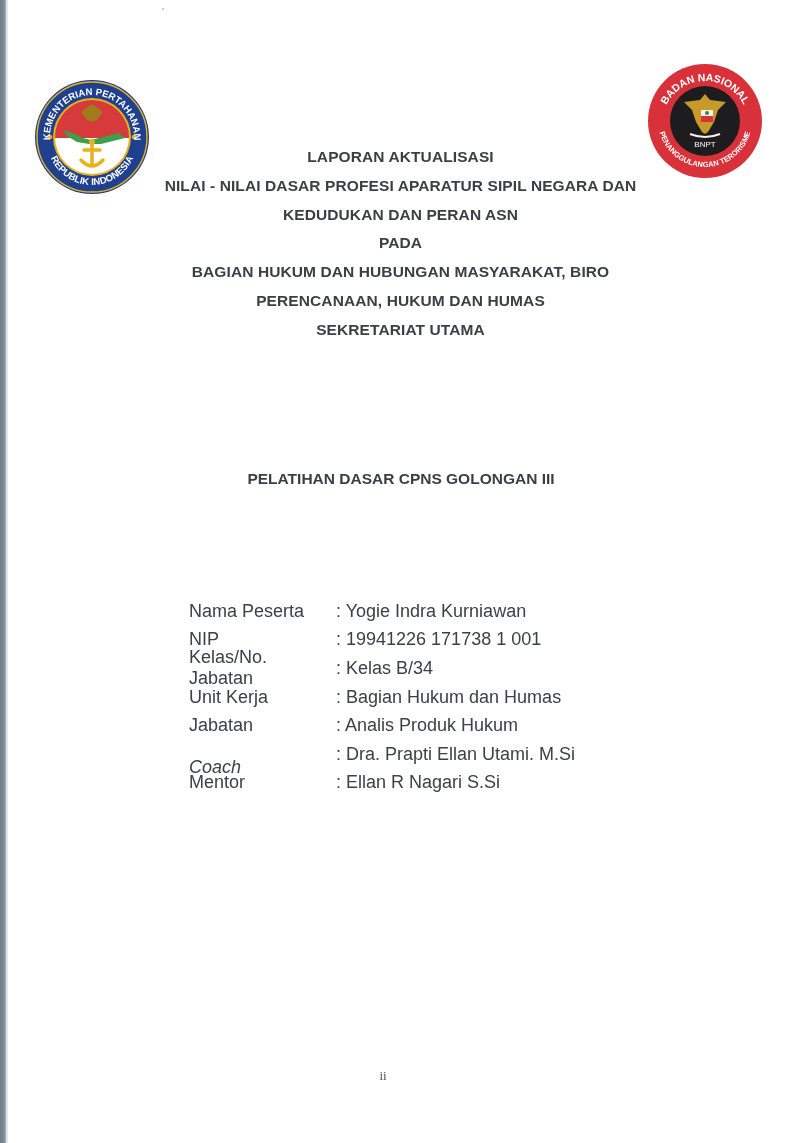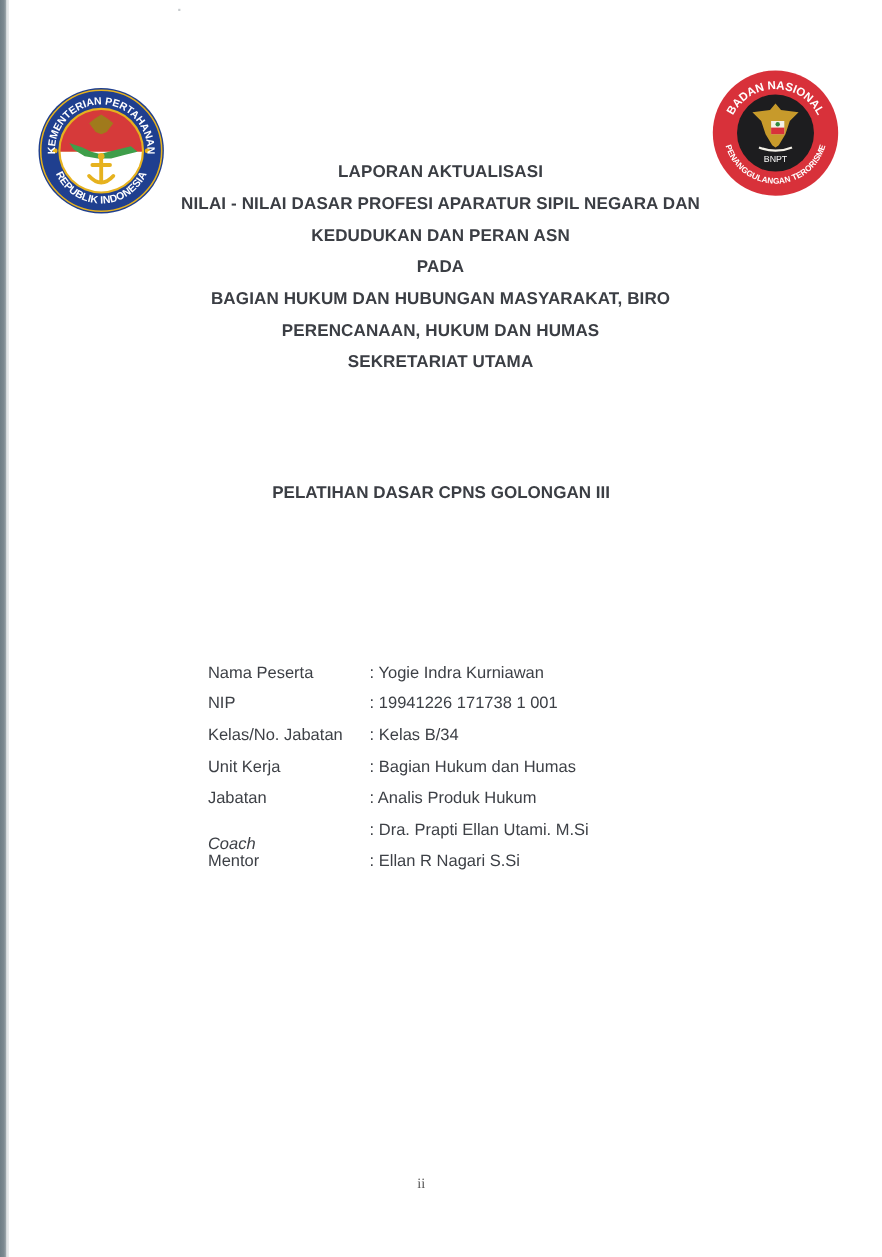--- a/index.html
+++ b/index.html
@@ -53,32 +53,32 @@
       text-align: center;
       font-weight: bold;
       font-size: 15.5px;
       line-height: 28.8px;
       color: #3b3e44;
       letter-spacing: 0.1px;
     }
     .title-line { display: block; }
     .subtitle {
       position: absolute;
-      left: 0; top: 440px;
+      left: 0; top: 470px;
       width: 802px;
       text-align: center;
       font-weight: bold;
       font-size: 15.5px;
       color: #3b3e44;
     }
     
     .info {
       position: absolute;
       left: 189px; top: 597px;
-      font-size: 15px;
+      font-size: 18px;
       color: #3d4046;
     }
     .info-row {
       display: flex;
       height: 28.6px;
       align-items: center;
     }
     .info-label {
       width: 147px;
     }

